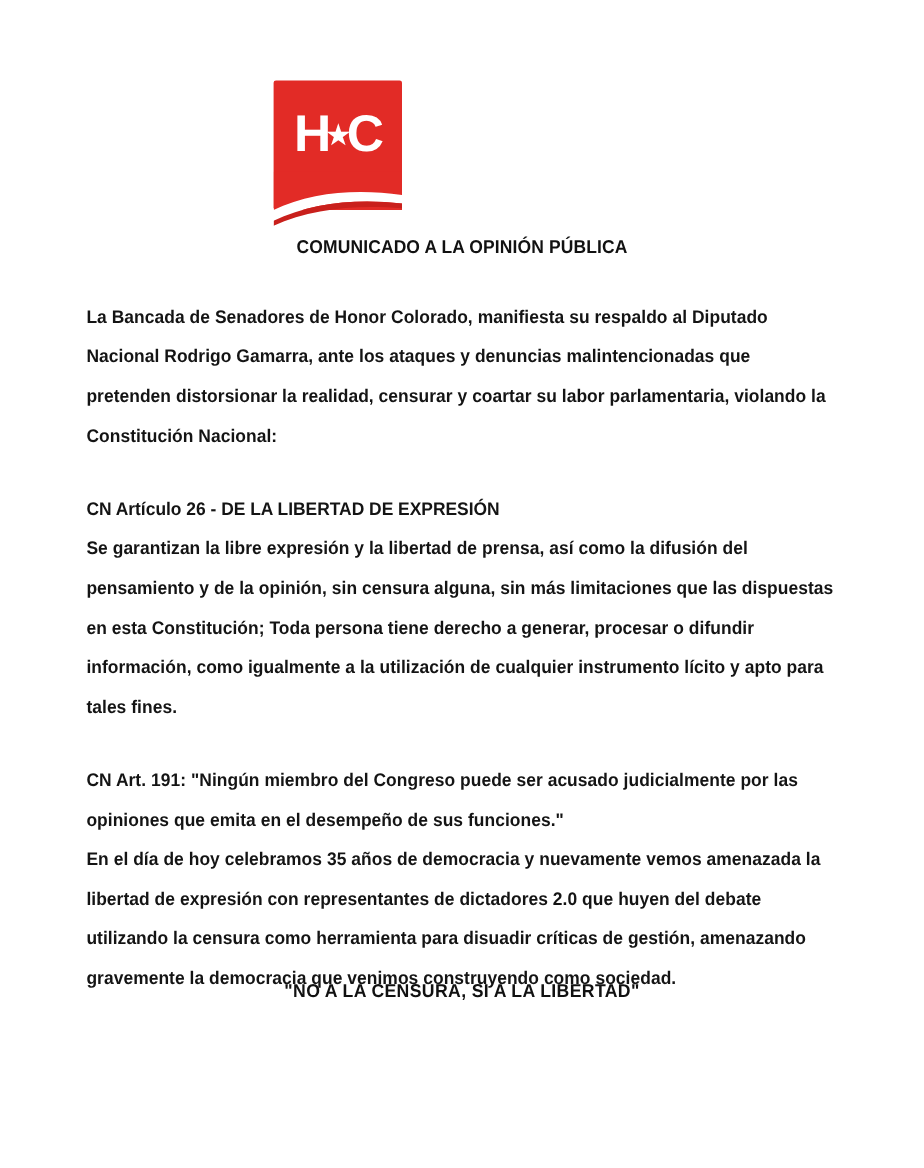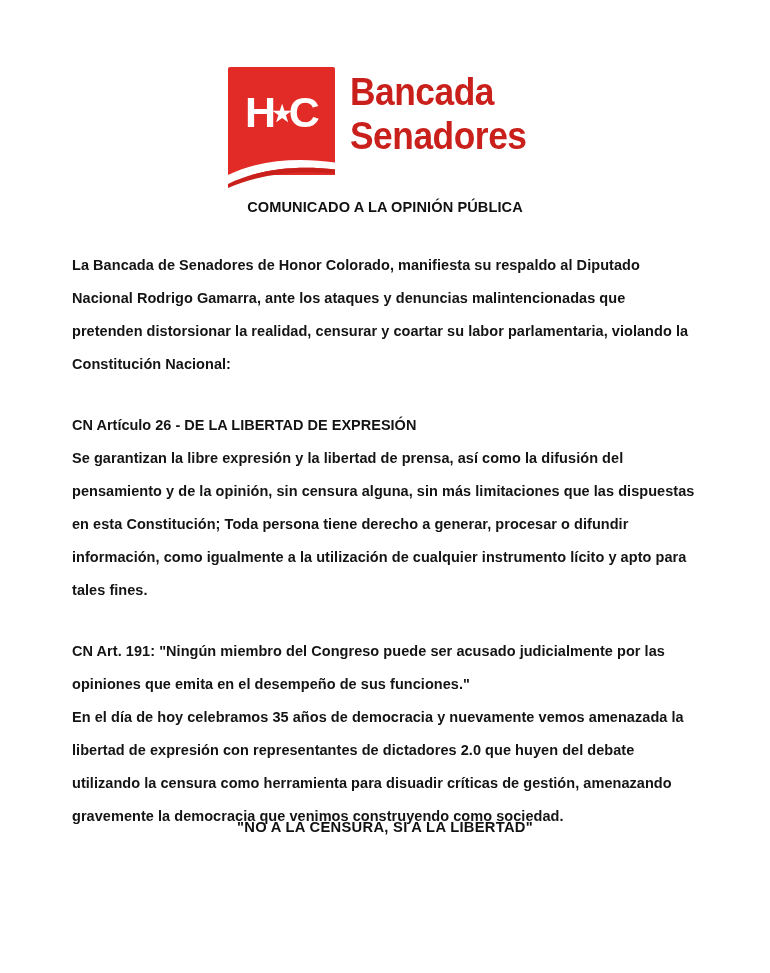--- a/index.html
+++ b/index.html
@@ -176,24 +176,20 @@
       <div class="logo-letters"><span>H</span><span class="star">★</span><span>C</span></div>
       <div class="logo-swoosh">
         <svg width="107" height="46" viewBox="0 0 107 46" xmlns="http://www.w3.org/2000/svg">
           <rect x="0" y="0" width="107" height="32" fill="#e22b26"></rect>
           <path d="M -4 34 C 30 16, 72 14, 111 20 L 111 27 C 72 22, 30 25, -4 43 Z" fill="#ffffff"></path>
           <path d="M -4 43 C 30 25, 72 22, 111 27 L 111 31 C 72 27, 30 30, -4 47 Z" fill="#c9201c"></path>
         </svg>
       </div>
     </div>
 
-    <div class="logo-wordmark">
-      <div class="wm-line">Bancada</div>
-      <div class="wm-line">Senadores</div>
-    </div>
 
   </div>
 
   <div class="subtitle">COMUNICADO A LA OPINIÓN PÚBLICA</div>
 
   <div class="body-area">
 
     <p class="para">La Bancada de Senadores de Honor Colorado, manifiesta su respaldo al Diputado Nacional Rodrigo Gamarra,  ante los ataques y denuncias malintencionadas que pretenden distorsionar la realidad, censurar y coartar su labor parlamentaria, violando la Constitución Nacional:</p>
 
     <div class="gap-large"></div>

